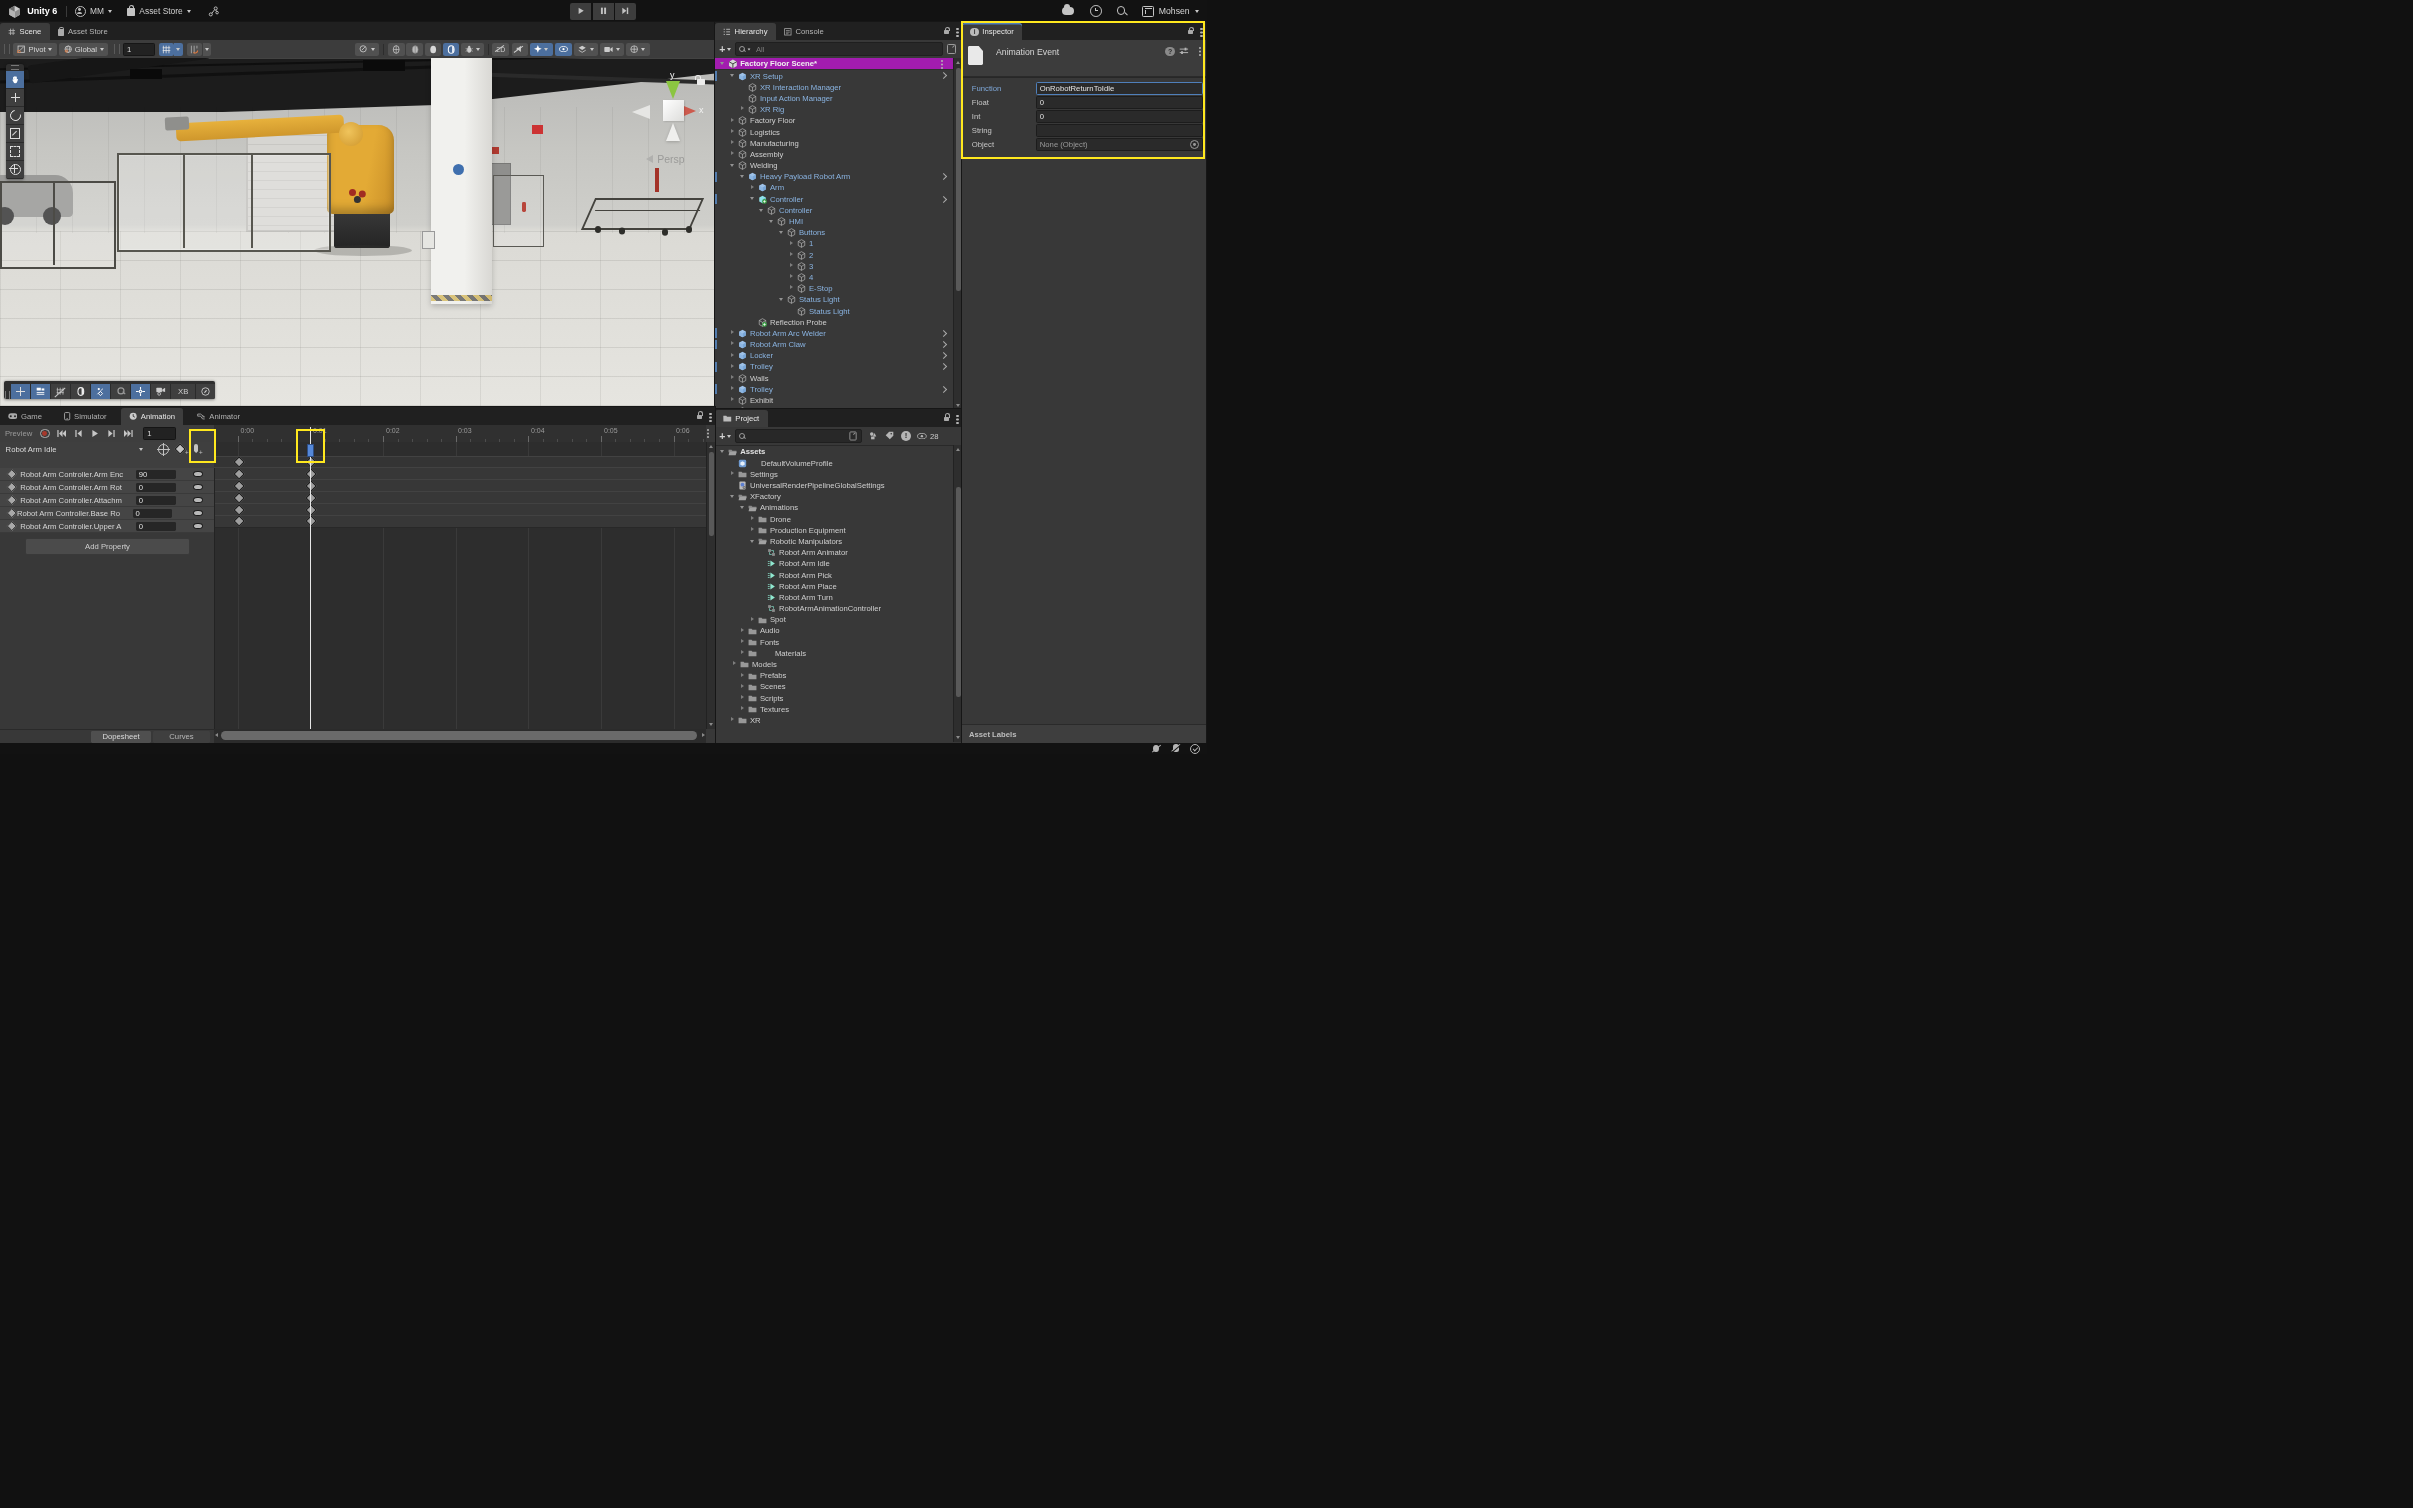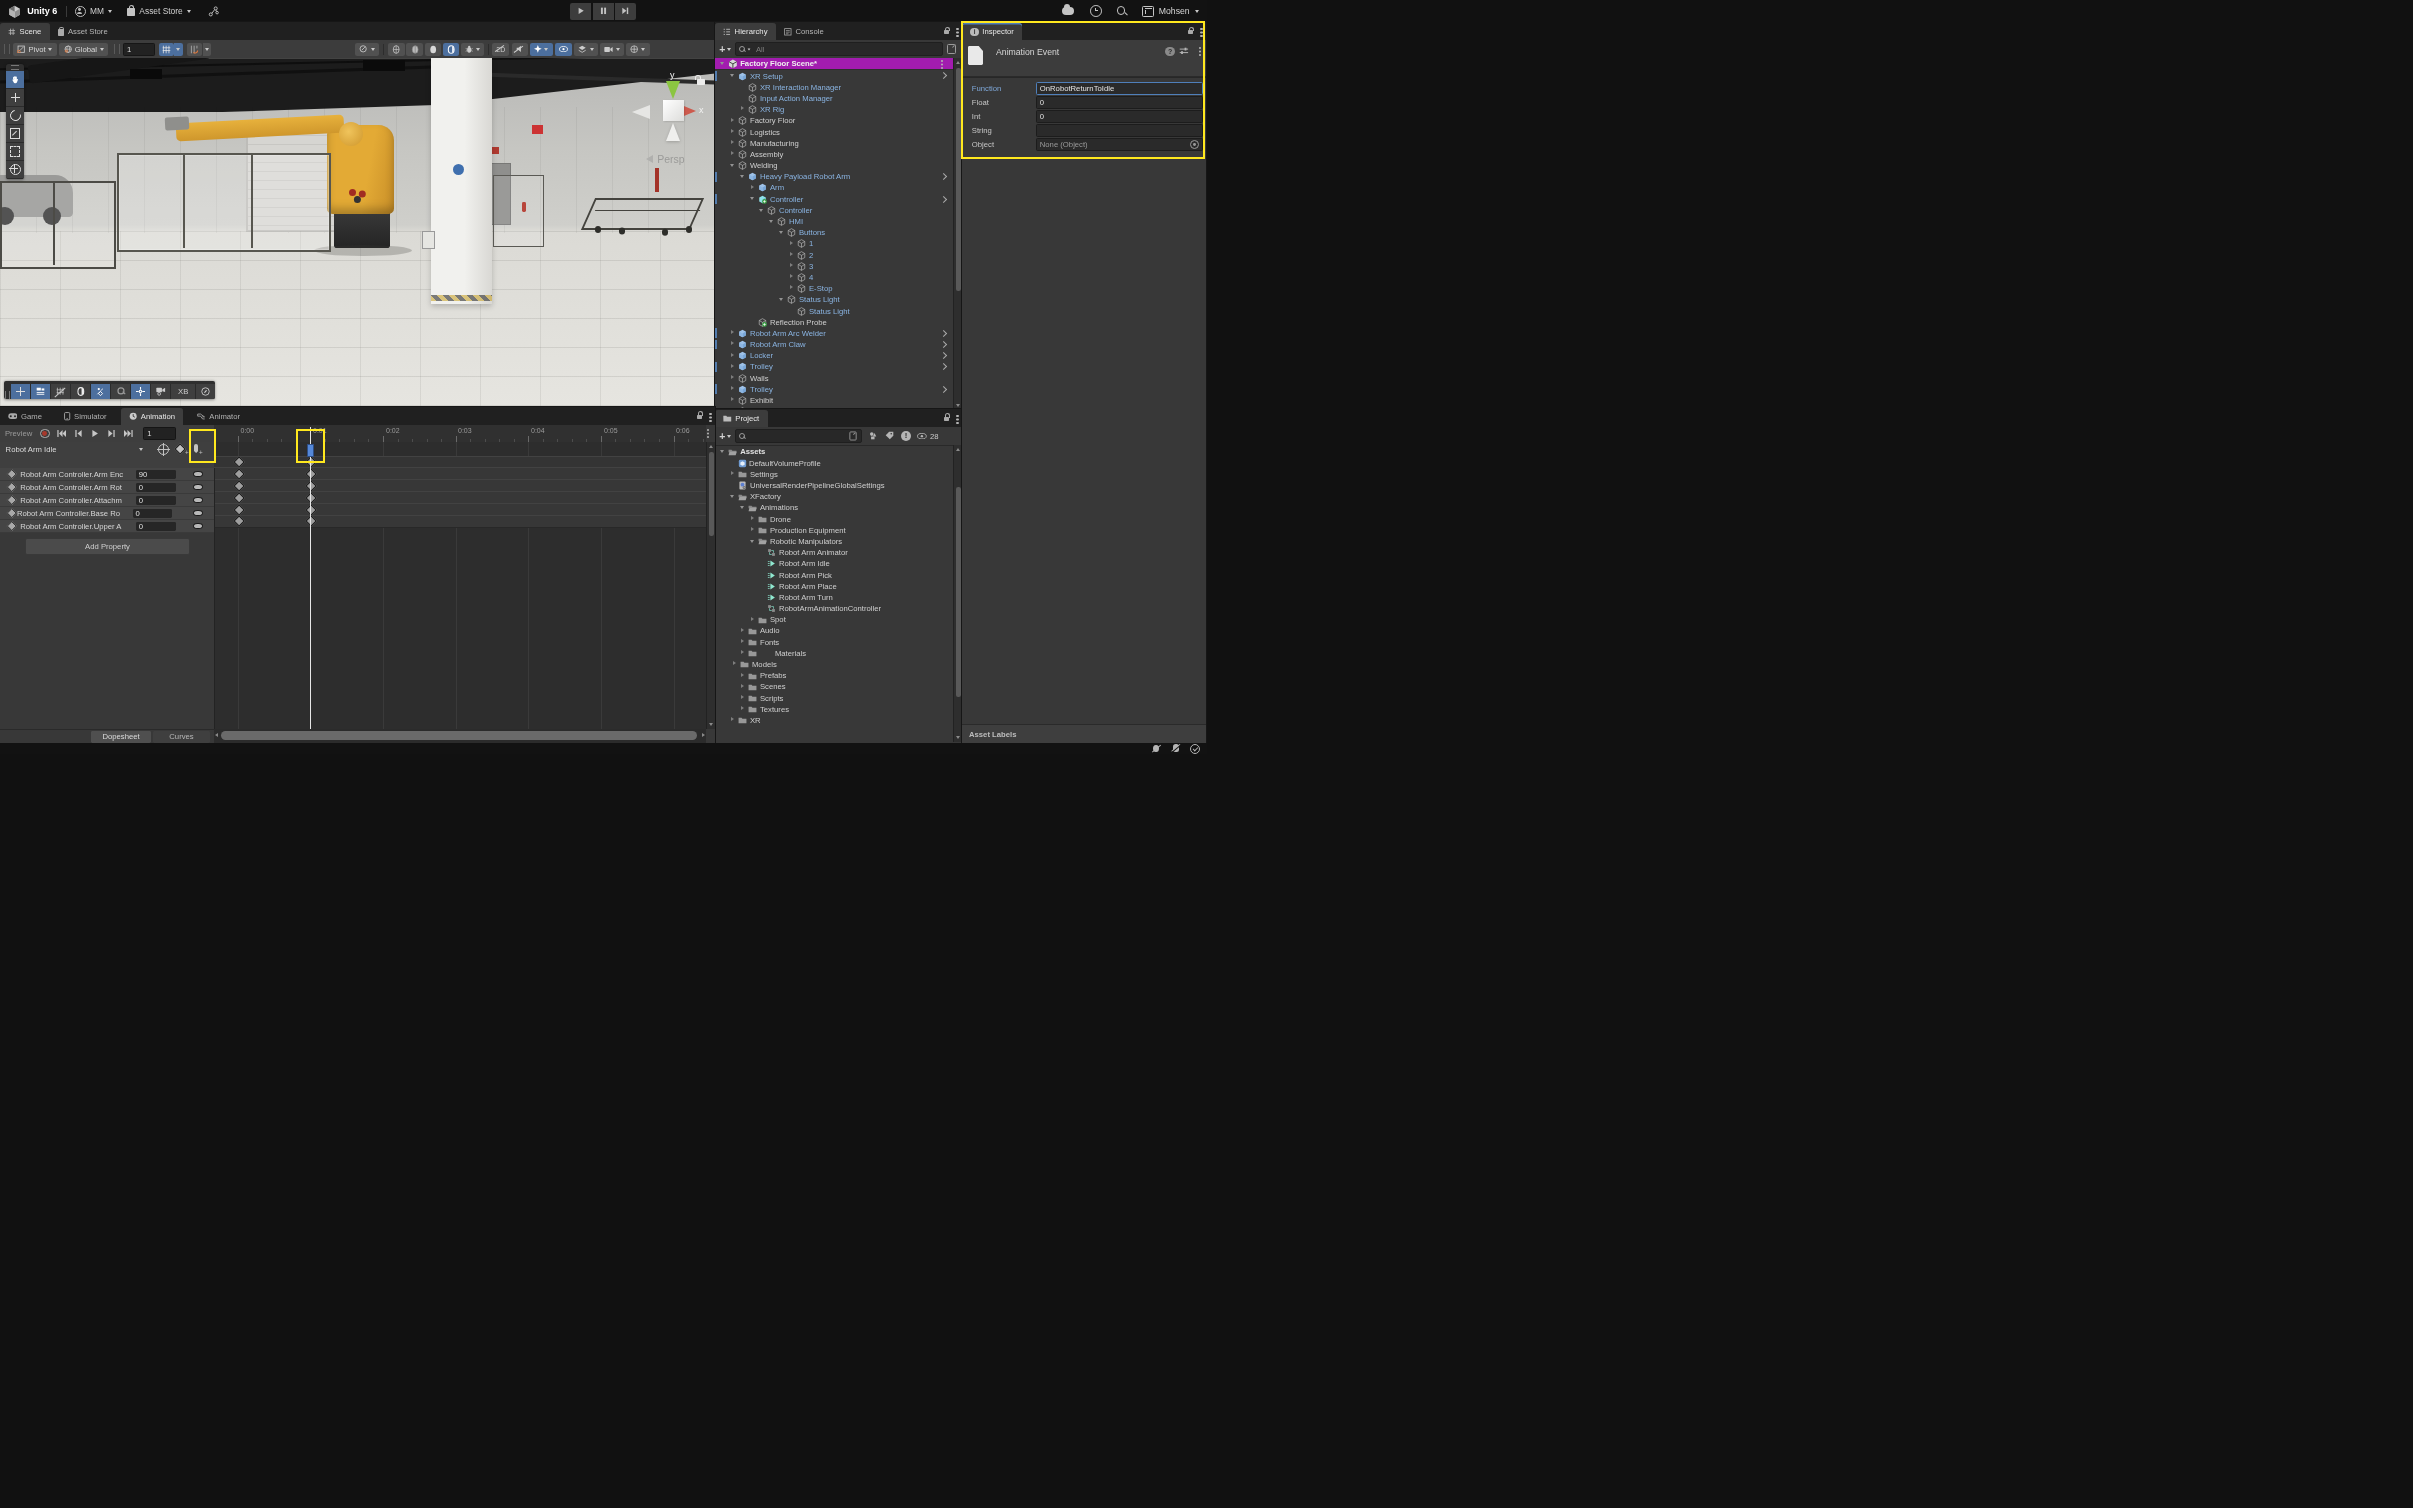--- a/index.html
+++ b/index.html
@@ -880,21 +880,21 @@
         <span class="lbl" style="margin-left: 2.1px;">Assets</span>
       </div>
       <div class="trow" style="padding-left: 14px;">
         <span class="tg "></span>
         <span class="ticon">
           <svg width="9" height="9" viewBox="0 0 16 16">
             <rect x="1.5" y="1.5" width="13" height="13" rx="2.5" fill="#6f9ad0"></rect>
             <path d="M8 4 11.8 6.2V10L8 12.2 4.2 10V6.2Z" fill="#e7eff9"></path>
           </svg>
         </span>
-        <span class="lbl" style="margin-left: 1px;">DefaultVolumeProfile</span>
+        <span class="lbl" style="margin-left: 13px;">DefaultVolumeProfile</span>
       </div>
       <div class="trow" style="padding-left: 14px;">
         <span class="tg closed"></span>
         <span class="ticon">
           <svg width="9" height="8.4" viewBox="0 0 16 14">
             <path d="M1 2.5h5.4l1.4 1.8H15V12.5H1Z" fill="#989898"></path>
           </svg>
         </span>
         <span class="lbl" style="margin-left: 2.1px;">Settings</span>
       </div>

